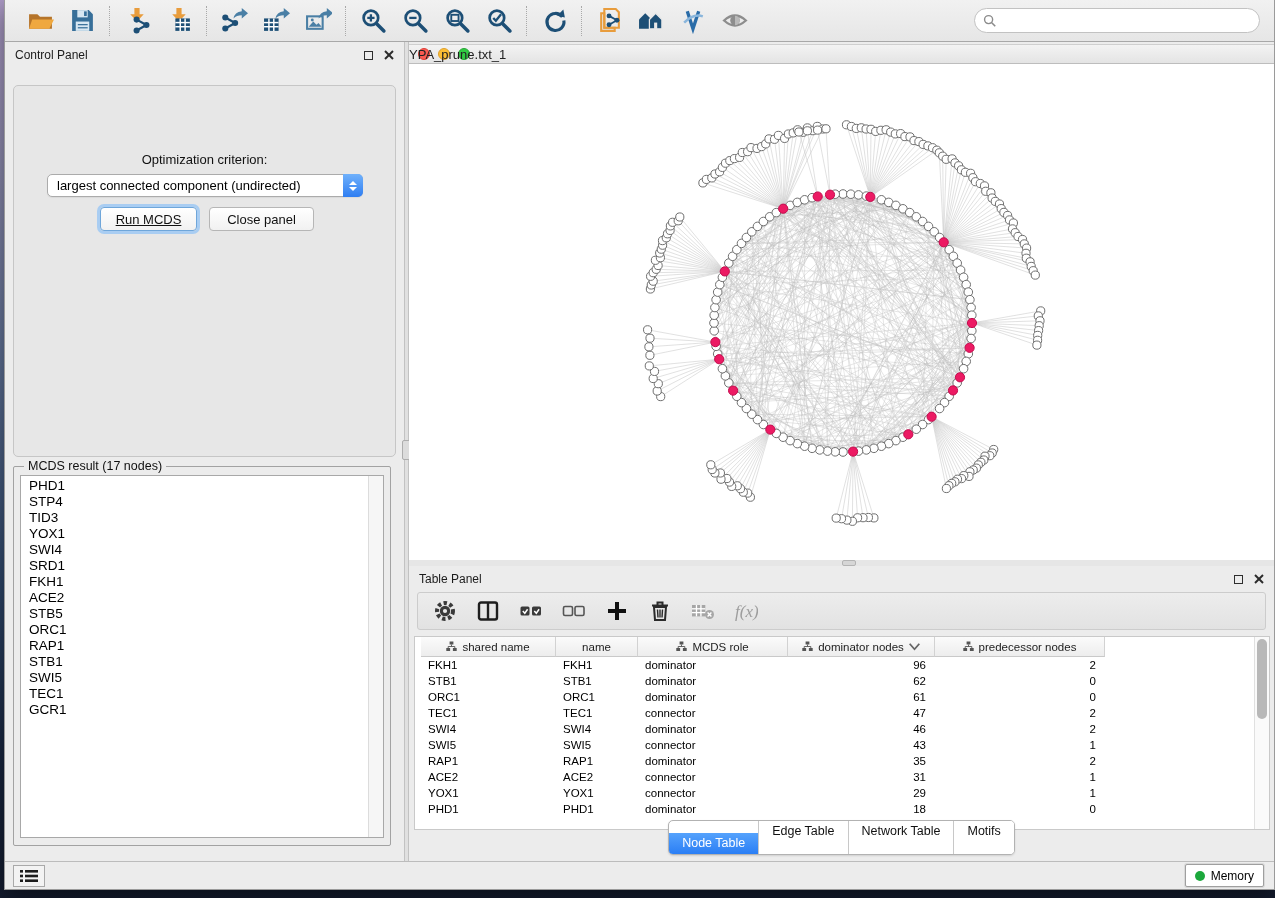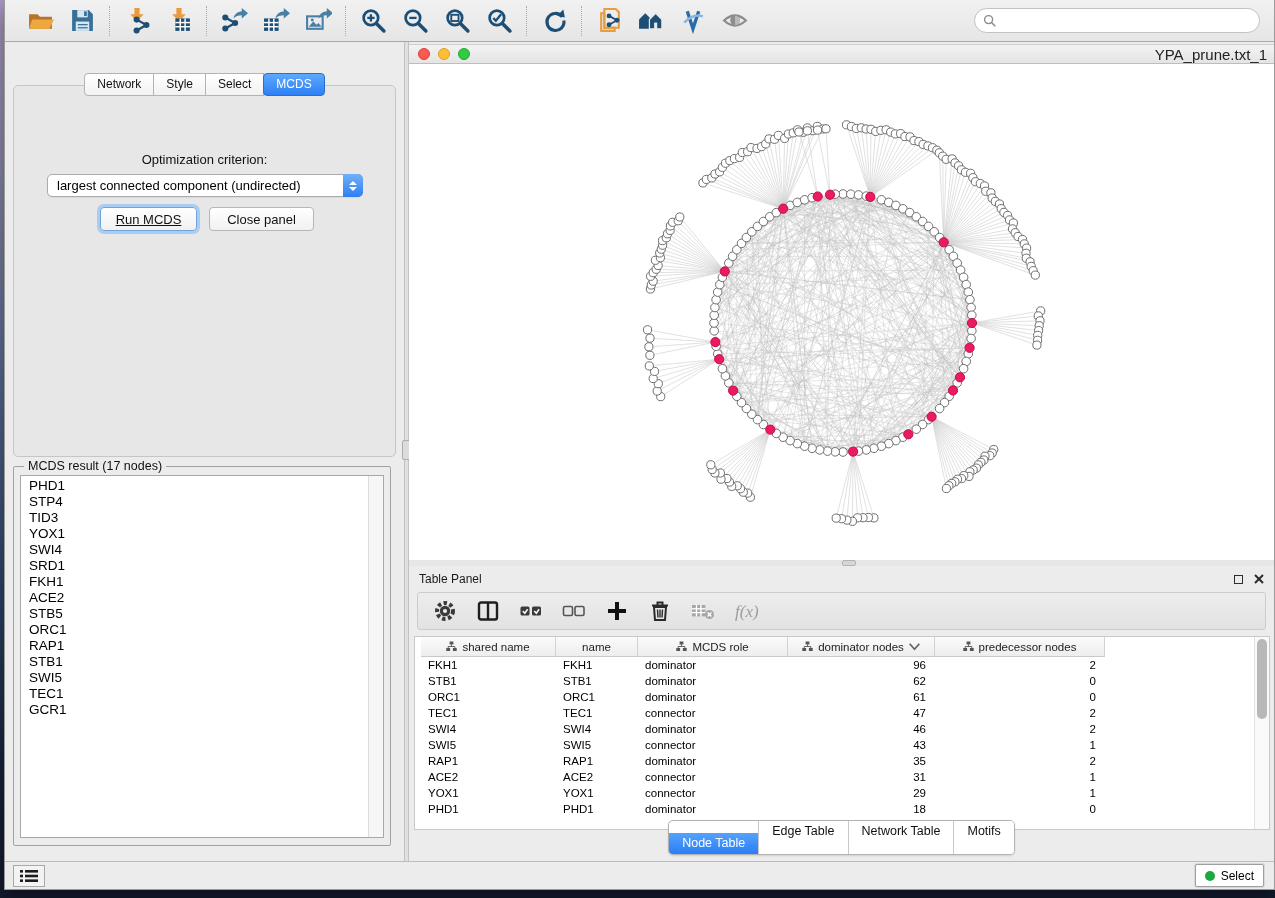--- a/index.html
+++ b/index.html
@@ -71,21 +71,21 @@
 
   
   #right-region { position:absolute; left:404px; top:0; right:0; bottom:0; }
   #net-titlebar { position:absolute; left:0; right:0; top:2px; height:20px; background:linear-gradient(#f3f3f3,#e4e4e4);
     border-top:1px solid #cfcfcf; border-bottom:1px solid #bdbdbd; display:flex; align-items:center; }
   .lights { display:flex; gap:8px; margin-left:9px; }
   .light { width:12px; height:12px; border-radius:50%; }
   .light.red { background:#fb5a51; border:1px solid #dd3f37; }
   .light.yellow { background:#fdbe33; border:1px solid #dfa02b; }
   .light.green { background:#30cb43; border:1px solid #27a636; }
-  #net-title { position:absolute; left:0; right:7px; text-align:right; font-size:15px; color:#222; }
+  #net-title { position:absolute; left:0; right:7px; text-align:left; font-size:13px; color:#222; }
   #net-canvas { position:absolute; left:0; right:0; top:22px; height:496px; background:#fff; }
   #net-canvas svg { display:block; }
 
   #h-splitter { position:absolute; left:0; right:0; top:518px; height:6px; background:#e6e6e6; }
   #h-grip { position:absolute; left:50%; top:0px; width:14px; height:6px; background:#d6d6d6; border:1px solid #b4b4b4; border-radius:2px; }
 
   
   #table-panel { position:absolute; left:0; right:0; top:524px; bottom:0; background:#ececec; }
   #tp-toolbar { position:absolute; left:8px; right:8px; top:26px; height:38px; background:linear-gradient(#ededed,#e2e2e2);
     border:1px solid #cccccc; border-radius:3px; display:flex; align-items:center; gap:17px; padding-left:14px; }
@@ -304,26 +304,32 @@
           <circle cx="6.4" cy="6.4" r="4.6" fill="none" stroke="#8b8b8b" stroke-width="1.6"></circle>
           <line x1="10" y1="10" x2="14" y2="14" stroke="#8b8b8b" stroke-width="1.8"></line>
         </svg>
         <input id="search-input" placeholder="" style="">
       </div>
     </div>
 
     <div id="content">
 
       <div id="control-panel">
-        <div id="cp-tabs">
-            <div class="cp-tab">Network</div>
-            <div class="cp-tab">Style</div>
-            <div class="cp-tab">Select</div>
-            <div class="cp-tab active">MCDS</div>
-          </div>
+        <div class="panel-titlebar">
+          <span>Control Panel</span>
+          <span class="pt-icons">
+            <span class="float-glyph"></span>
+            <span class="close-glyph">
+              <svg viewBox="0 0 10 10">
+                  <line x1="1" y1="1" x2="9" y2="9" stroke="#2b2b2b" stroke-width="1.9"></line>
+                  <line x1="9" y1="1" x2="1" y2="9" stroke="#2b2b2b" stroke-width="1.9"></line>
+                </svg>
+            </span>
+          </span>
+        </div>
         <div id="cp-box">
           <div id="opt-label">Optimization criterion:</div>
           <div id="combo">
             <span>largest connected component (undirected)</span>
             <span id="combo-stepper">
               <span class="chev up"></span>
                 <span class="chev dn"></span>
             </span>
           </div>
           <div id="btn-row">
@@ -1492,18 +1498,18 @@
           <rect x="1" y="1" width="3" height="2.6" fill="#1c1c1c"></rect>
             <rect x="6" y="1" width="13" height="2.6" fill="#1c1c1c"></rect>
           <rect x="1" y="5.7" width="3" height="2.6" fill="#1c1c1c"></rect>
             <rect x="6" y="5.7" width="13" height="2.6" fill="#1c1c1c"></rect>
           <rect x="1" y="10.4" width="3" height="2.6" fill="#1c1c1c"></rect>
             <rect x="6" y="10.4" width="13" height="2.6" fill="#1c1c1c"></rect>
         </svg>
       </div>
       <div id="memory-btn">
         <span id="memory-dot"></span>
-        <span>Select</span>
+        <span>Memory</span>
       </div>
     </div>
 
   </div>
 </div>
 
 </body></html>

